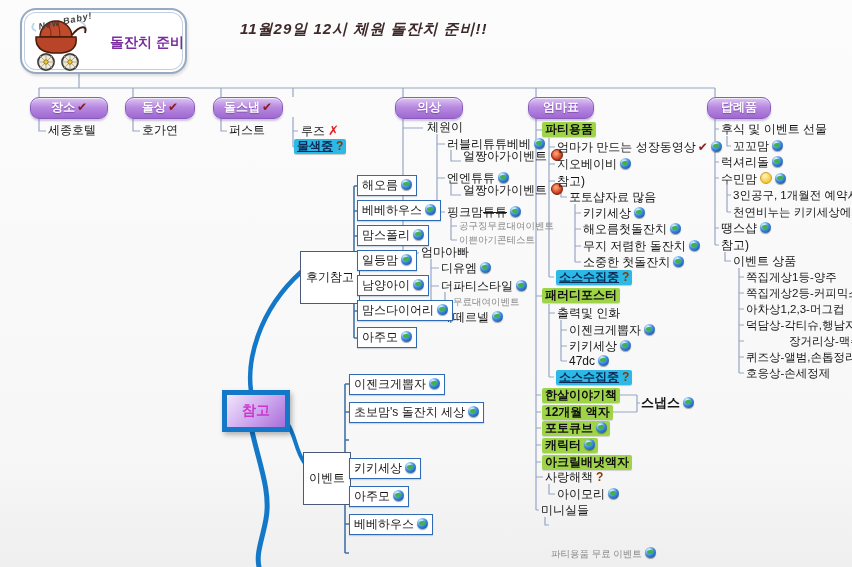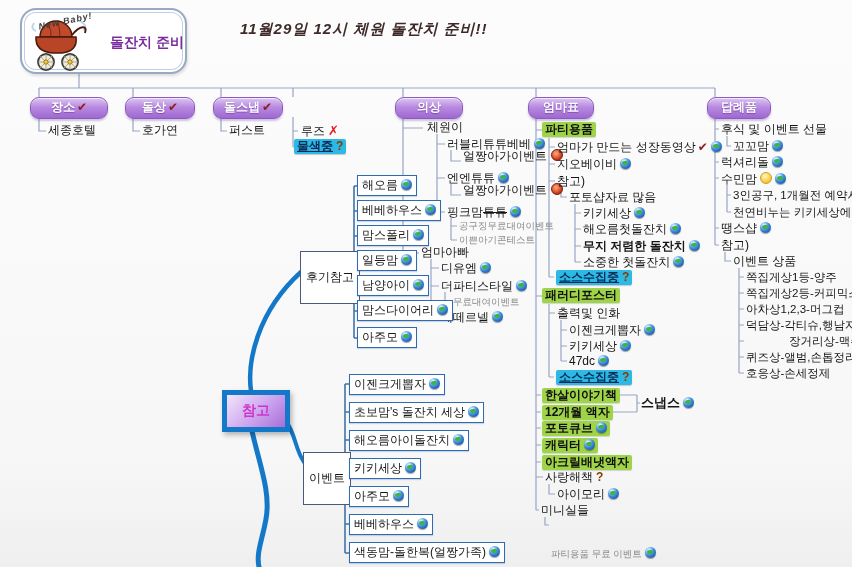--- a/index.html
+++ b/index.html
@@ -139,21 +139,21 @@
   <div class="n sub" style="left:453px;top:297px;">무료대여이벤트</div>
   <div class="n" style="left:441px;top:311px;"><span>에떼르넬</span><span class="globe"></span></div>
 
   <div class="n chip-g" style="left:542px;top:122px;"><span>파티용품</span></div>
   <div class="n" style="left:557px;top:141px;"><span>엄마가 만드는 성장동영상</span><span class="check">✔</span><span class="globe"></span></div>
   <div class="n" style="left:557px;top:158px;"><span>지오베이비</span><span class="globe"></span></div>
   <div class="n" style="left:557px;top:175px;">참고)</div>
   <div class="n" style="left:569px;top:191px;">포토샵자료 많음</div>
   <div class="n" style="left:583px;top:207px;"><span>키키세상</span><span class="globe"></span></div>
   <div class="n" style="left:583px;top:223px;"><span>해오름첫돌잔치</span><span class="globe"></span></div>
-  <div class="n" style="left:583px;top:240px;font-weight:bold;"><span>무지 저렴한 돌잔치</span><span class="globe"></span></div>
+  <div class="n" style="left:583px;top:240px;"><span>무지 저렴한 돌잔치</span><span class="globe"></span></div>
   <div class="n" style="left:583px;top:256px;"><span>소중한 첫돌잔치</span><span class="globe"></span></div>
   <div class="n chip-c" style="left:556px;top:270px;"><span class="u">소스수집중</span><span class="q">?</span></div>
   <div class="n chip-g" style="left:542px;top:288px;"><span>패러디포스터</span></div>
   <div class="n" style="left:557px;top:307px;">출력및 인화</div>
   <div class="n" style="left:569px;top:324px;"><span>이젠크게뽑자</span><span class="globe"></span></div>
   <div class="n" style="left:569px;top:340px;"><span>키키세상</span><span class="globe"></span></div>
   <div class="n" style="left:569px;top:355px;"><span>47dc</span><span class="globe"></span></div>
   <div class="n chip-c" style="left:556px;top:370px;"><span class="u">소스수집중</span><span class="q">?</span></div>
   <div class="n chip-g" style="left:542px;top:388px;"><span>한살이야기책</span></div>
   <div class="n chip-g" style="left:542px;top:405px;"><span>12개월 액자</span></div>
@@ -192,19 +192,17 @@
   <div class="site" style="left:357px;top:175px;"><span>해오름</span><span class="globe"></span></div>
   <div class="site" style="left:357px;top:200px;"><span>베베하우스</span><span class="globe"></span></div>
   <div class="site" style="left:357px;top:225px;"><span>맘스폴리</span><span class="globe"></span></div>
   <div class="site" style="left:357px;top:250px;"><span>일등맘</span><span class="globe"></span></div>
   <div class="site" style="left:357px;top:275px;"><span>남양아이</span><span class="globe"></span></div>
   <div class="site" style="left:357px;top:300px;"><span>맘스다이어리</span><span class="globe"></span></div>
   <div class="site" style="left:357px;top:327px;"><span>아주모</span><span class="globe"></span></div>
 
   <div class="site" style="left:349px;top:374px;"><span>이젠크게뽑자</span><span class="globe"></span></div>
   <div class="site" style="left:349px;top:402px;"><span>초보맘's 돌잔치 세상</span><span class="globe"></span></div>
-  <div class="site" style="left:349px;top:430px;"><span>해오름아이돌잔치</span><span class="globe"></span></div>
   <div class="site" style="left:349px;top:458px;"><span>키키세상</span><span class="globe"></span></div>
   <div class="site" style="left:349px;top:486px;"><span>아주모</span><span class="globe"></span></div>
   <div class="site" style="left:349px;top:514px;"><span>베베하우스</span><span class="globe"></span></div>
-  <div class="site" style="left:349px;top:542px;"><span>색동맘-돌한복(얼짱가족)</span><span class="globe"></span></div>
 
 </div>
 
 </body></html>

